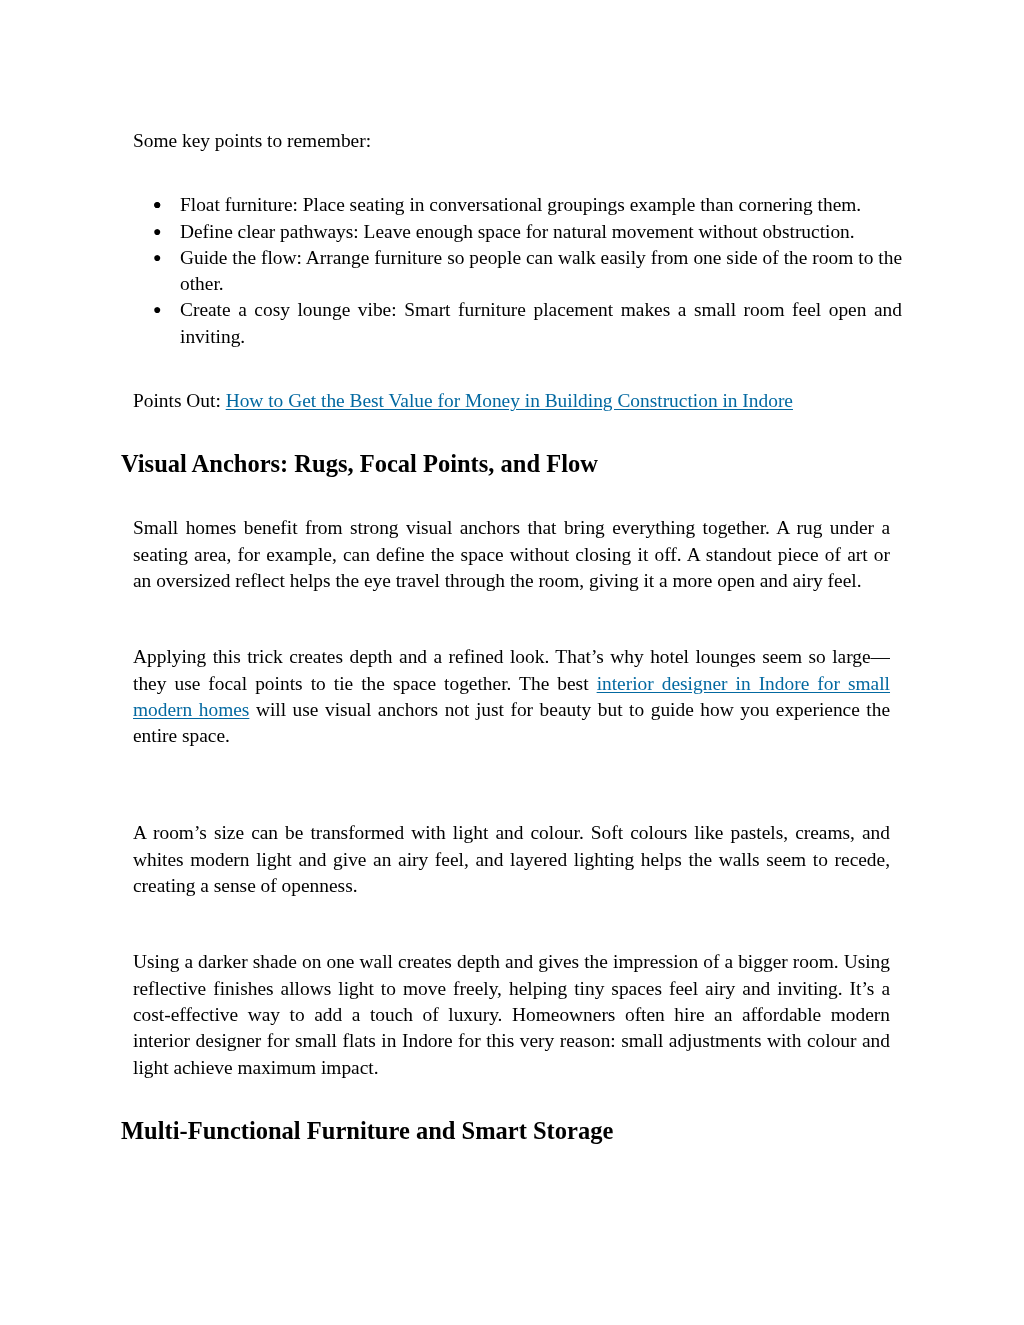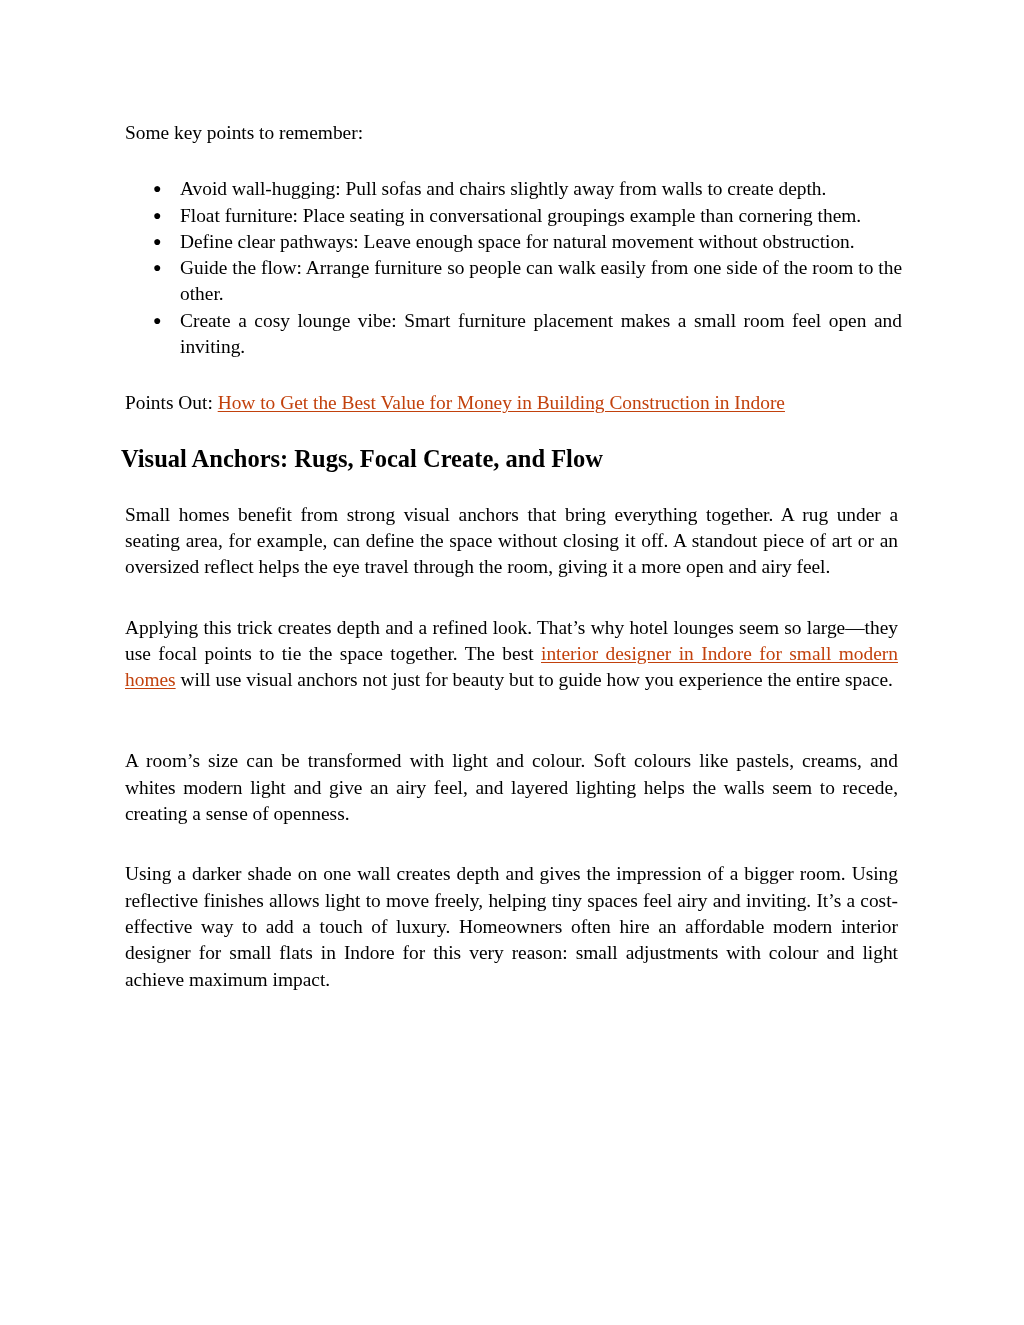--- a/index.html
+++ b/index.html
@@ -15,21 +15,21 @@
       font-family: "DejaVu Serif", "Liberation Serif", serif;
       color: #000000;
     }
     .page {
       position: absolute;
       left: 121px;
       top: 116px;
       width: 781px;
     }
     p {
-      margin: 4px;
+      margin: 12px;
       font-size: 18.5px;
       line-height: 26.3px;
       letter-spacing: -0.55px;
       text-align: justify;
       font-family: "Liberation Serif", "DejaVu Serif", serif;
       font-size: 19.4px;
       letter-spacing: 0px;
     }
     ul.bullets {
       margin: 0;
@@ -52,40 +52,39 @@
       line-height: 26.3px;
     }
     h2 {
       margin: 0;
       font-family: "Liberation Serif", "DejaVu Serif", serif;
       font-weight: bold;
       font-size: 24.5px;
       line-height: 30px;
     }
     a.link {
-      color: #c2410c;
+      color: #0369a1;
       text-underline-offset: 2px;
     }
     .gap-sm { height: 26px; }
     .gap-h { height: 23px; }
     .gap-after-h { height: 24px; }
   </style>
 </head>
 <body>
 
 <div class="page">
 
   <p>Some key points to remember:</p>
 
   <div class="gap-sm"></div>
 
   <ul class="bullets">
     <li>
       <span class="bullet">●</span>
-      <span>Avoid wall-hugging: Pull sofas and chairs slightly away from walls to create depth.</span>
     </li>
     <li>
       <span class="bullet">●</span>
       <span>Float furniture: Place seating in conversational groupings example than cornering them.</span>
     </li>
     <li>
       <span class="bullet">●</span>
       <span>Define clear pathways: Leave enough space for natural movement without obstruction.</span>
     </li>
     <li>
@@ -97,21 +96,21 @@
       <span>Create a cosy lounge vibe: Smart furniture placement makes a small room feel open and inviting.</span>
     </li>
   </ul>
 
   <div class="gap-sm"></div>
 
   <p><span>Points Out: </span><a class="link" href="#">How to Get the Best Value for Money in Building Construction in Indore</a></p>
 
   <div class="gap-h"></div>
 
-  <h2>Visual Anchors: Rugs, Focal Create, and Flow</h2>
+  <h2>Visual Anchors: Rugs, Focal Points, and Flow</h2>
 
   <div class="gap-after-h"></div>
 
   <p>Small homes benefit from strong visual anchors that bring everything together. A rug under a seating area, for example, can define the space without closing it off. A standout piece of art or an oversized reflect helps the eye travel through the room, giving it a more open and airy feel.</p>
 
   <div class="gap-sm"></div>
 
   <p><span>Applying this trick creates depth and a refined look. That’s why hotel lounges seem so large—they use focal points to tie the space together. The best </span><a class="link" href="#">interior designer in Indore for small modern homes</a><span> will use visual anchors not just for beauty but to guide how you experience the entire space.</span></p>
 
   <div class="gap-h"></div>
@@ -120,14 +119,15 @@
   <div class="gap-after-h"></div>
 
   <p>A room’s size can be transformed with light and colour. Soft colours like pastels, creams, and whites modern light and give an airy feel, and layered lighting helps the walls seem to recede, creating a sense of openness.</p>
 
   <div class="gap-sm"></div>
 
   <p>Using a darker shade on one wall creates depth and gives the impression of a bigger room. Using reflective finishes allows light to move freely, helping tiny spaces feel airy and inviting. It’s a cost-effective way to add a touch of luxury. Homeowners often hire an affordable modern interior designer for small flats in Indore for this very reason: small adjustments with colour and light achieve maximum impact.</p>
 
   <div class="gap-h"></div>
 
+  <h2>Multi-Functional Furniture and Smart Storage</h2>
 
 </div>
 
 </body></html>

